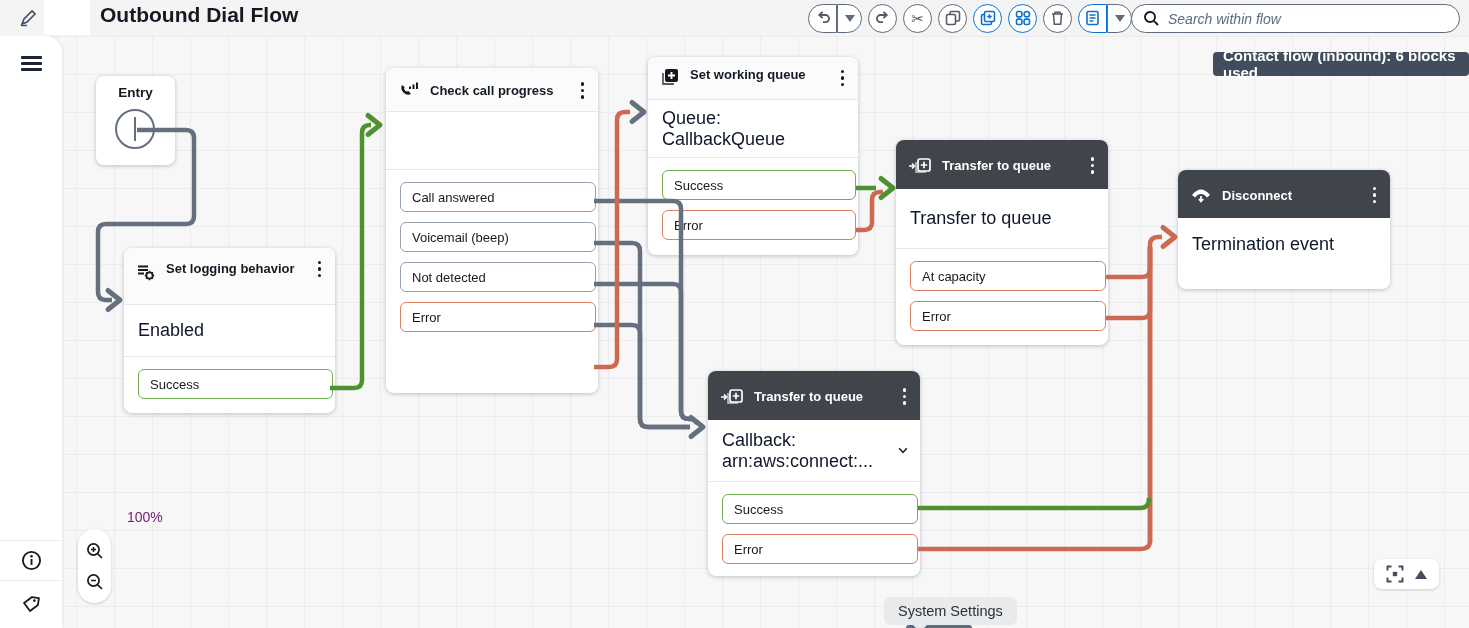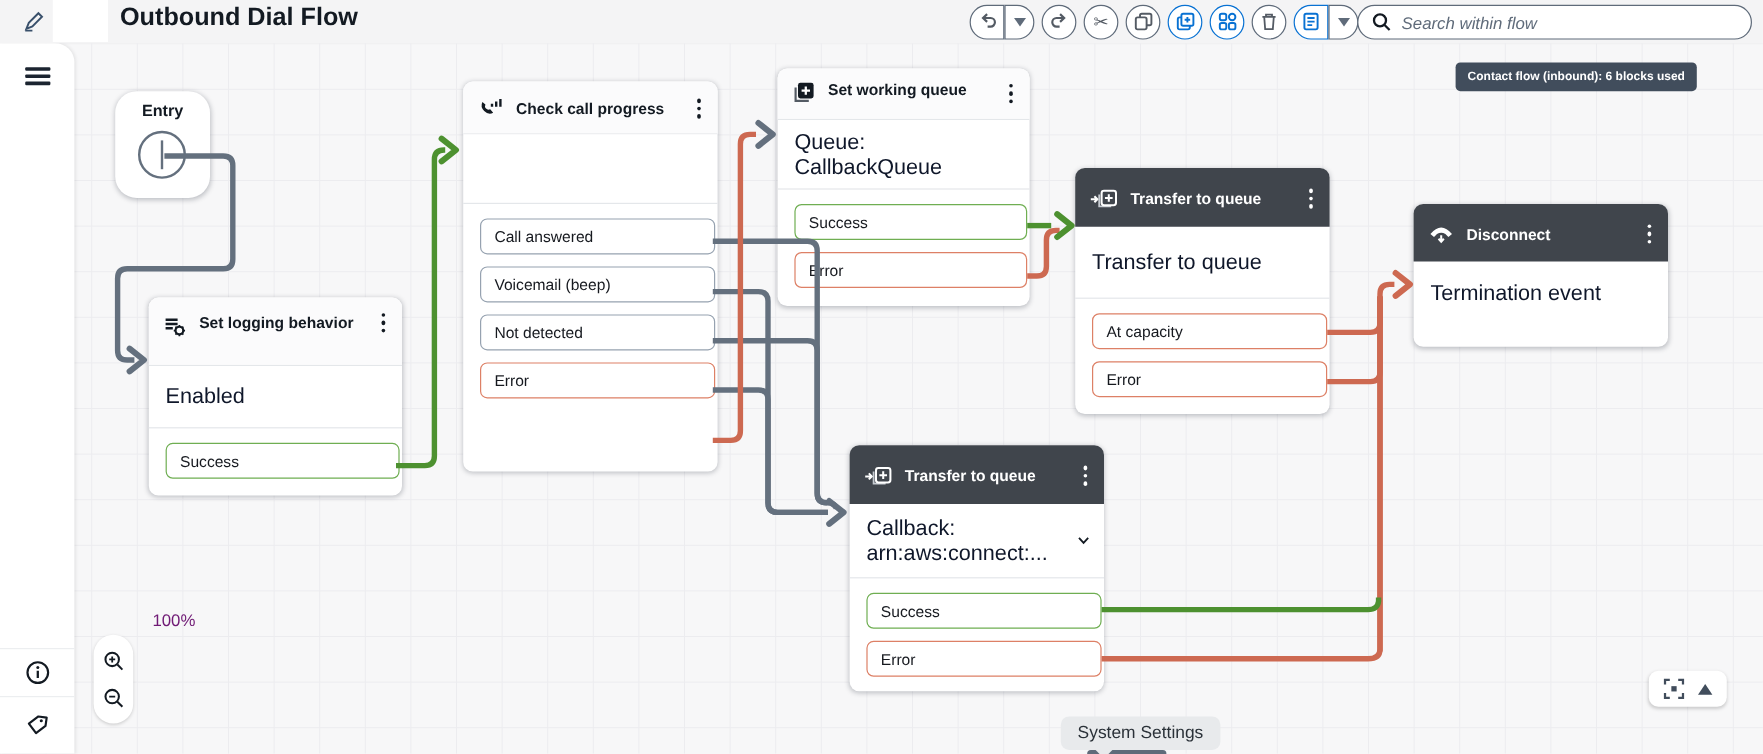--- a/index.html
+++ b/index.html
@@ -37,21 +37,21 @@
   
   .sidebar { position:absolute; left:0; top:36px; width:62px; height:592px; background:#fff;
     border-top-right-radius:16px; box-shadow:1px 0 3px rgba(0,0,0,.08); z-index:20; }
   .hamburger { position:absolute; left:21px; top:20px; width:21px; cursor:pointer; }
   .hamburger span { display:block; height:2.6px; background:#1b2430; margin-bottom:3.6px; border-radius:1px; }
   .side-sec { position:absolute; left:0; width:62px; height:40px; display:flex; align-items:center;
     justify-content:center; border-top:1px solid #eceef0; cursor:pointer; }
 
   
   .flow-badge { position:absolute; left:1213px; top:52px; height:24px; background:#414d5c; color:#fff;
-    font-size:10px; font-weight:bold; border-radius:4px; display:flex; align-items:center;
+    font-size:15px; font-weight:bold; border-radius:4px; display:flex; align-items:center;
     padding:0 10px; z-index:15; }
 
   
   .card { position:absolute; background:#fff; border-radius:8px;
     box-shadow:0 1px 4px rgba(15,25,40,.25); z-index:10; }
   .chead { display:flex; align-items:flex-start; gap:10px; padding:10px 10px 8px 12px;
     background:#fbfbfc; border-bottom:1px solid #e4e7ea; border-radius:8px 8px 0 0;
     font-size:13px; font-weight:bold; color:#131a22; }
   .chead.dark { background:#40454c; color:#fff; border-bottom:none; }
   .kebab { margin-left:auto; display:flex; flex-direction:column; gap:3px; padding:3px 4px; cursor:pointer; }
@@ -59,21 +59,21 @@
   .chead.dark .kebab i { background:#fff; }
   .detail-row { display:flex; align-items:center; padding:0 14px; border-bottom:1px solid #e4e7ea;
     font-size:18px; color:#0f172a; }
   .ports { padding:12px 2px 12px 14px; display:flex; flex-direction:column; gap:10px; }
   .port { height:30px; border:1.2px solid; border-radius:6px; background:#fff; display:flex;
     align-items:center; padding-left:11px; font-size:13px; color:#16191f; cursor:pointer; }
   .port.success { border-color:#6fae52; }
   .port.error   { border-color:#dd8066; }
   .port.neutral { border-color:#96a2b0; }
 
-  .entry-card { left:96px; top:76px; width:79px; height:89px; text-align:center;border-radius:18px; }
+  .entry-card { left:96px; top:76px; width:79px; height:89px; text-align:center; }
   .entry-card .t { font-size:13.5px; font-weight:bold; margin-top:9px; color:#131a22; }
   .entry-circle { position:absolute; left:19px; top:33px; width:40px; height:40px; border:2.6px solid #64707e;
     border-radius:50%; }
   .entry-bar { position:absolute; left:37.5px; top:41px; width:2.8px; height:24px; background:#64707e; }
 
   svg.wires { position:absolute; left:0; top:0; width:1469px; height:628px; z-index:12; pointer-events:none; }
   svg.wires path { pointer-events:visibleStroke; }
 
   .zoom-label { position:absolute; left:79px; top:509px; font-size:14px; color:#701a75; z-index:13;margin-left:48px; }
   .zoom-pill { position:absolute; left:78px; top:529px; width:33px; height:74px; background:#fff;

